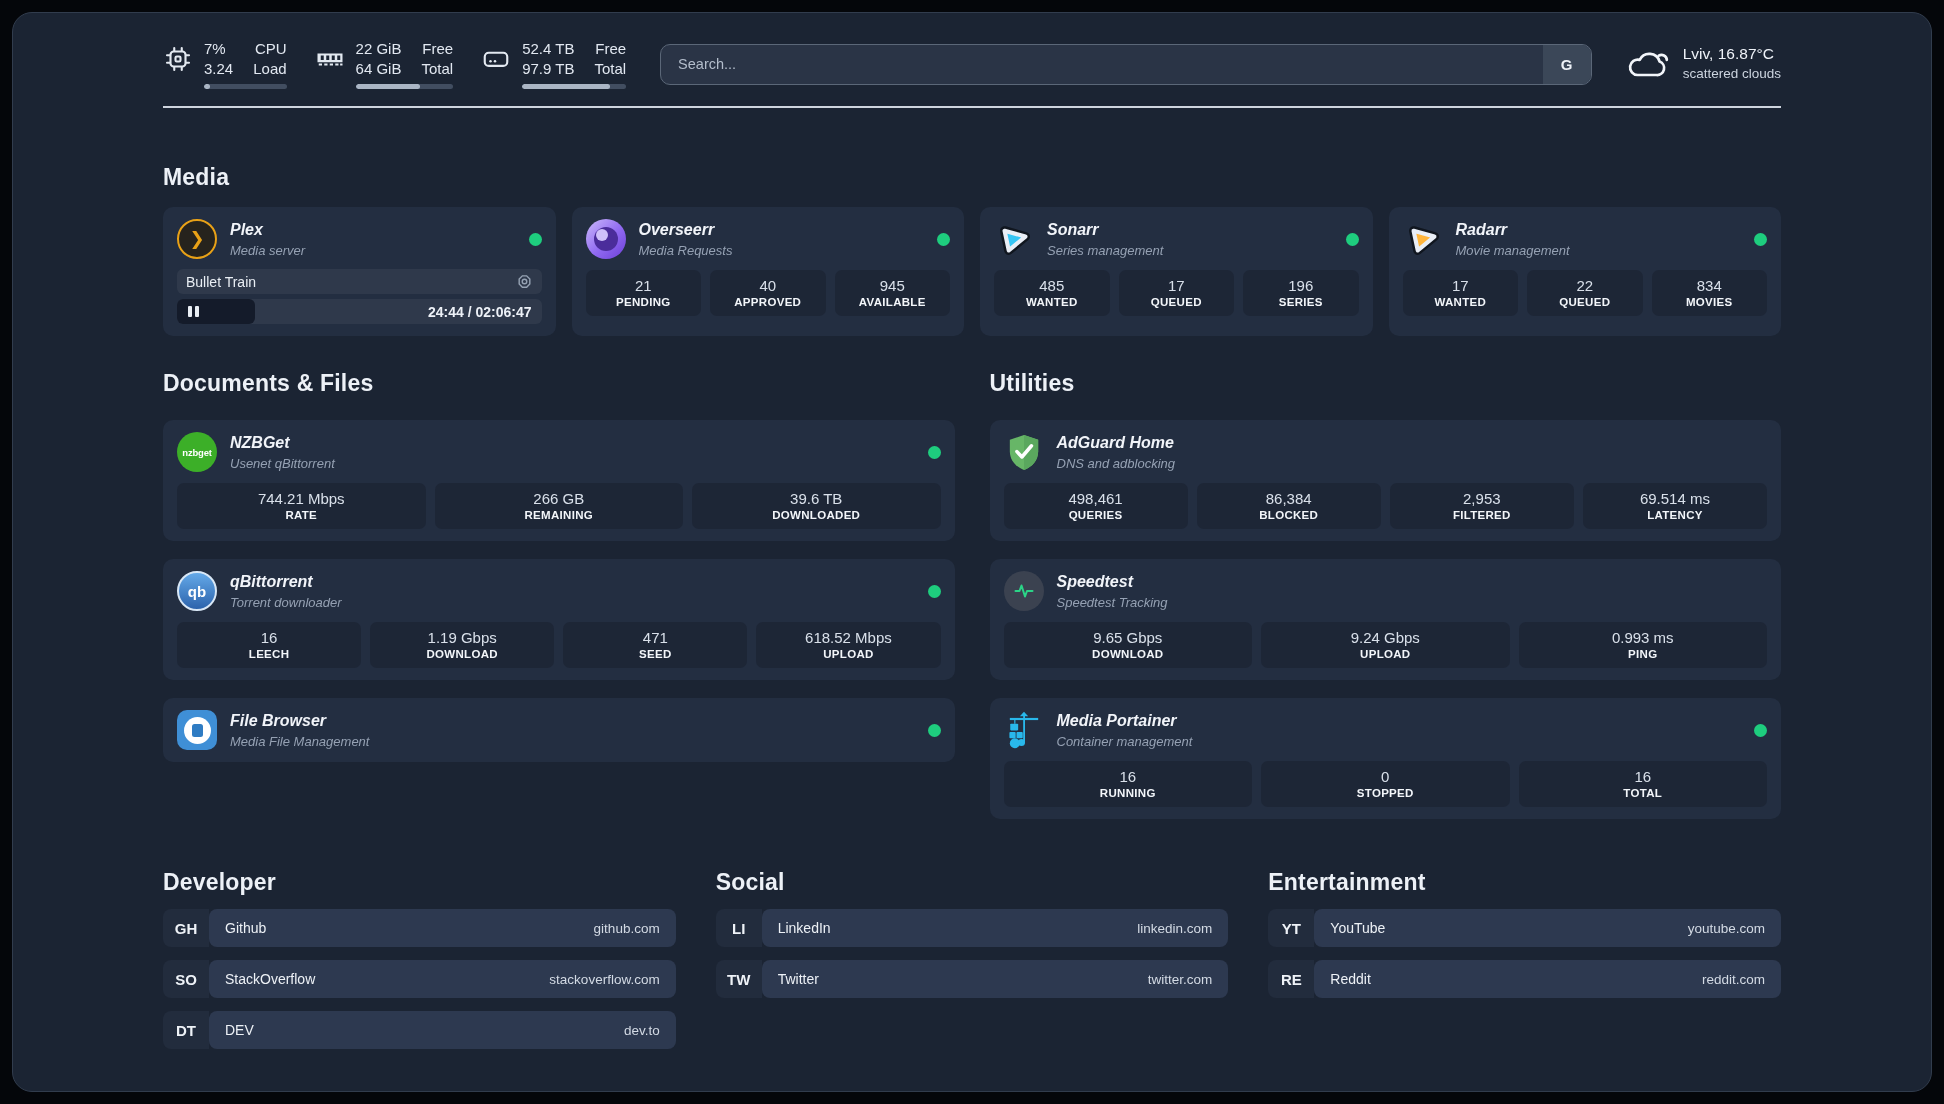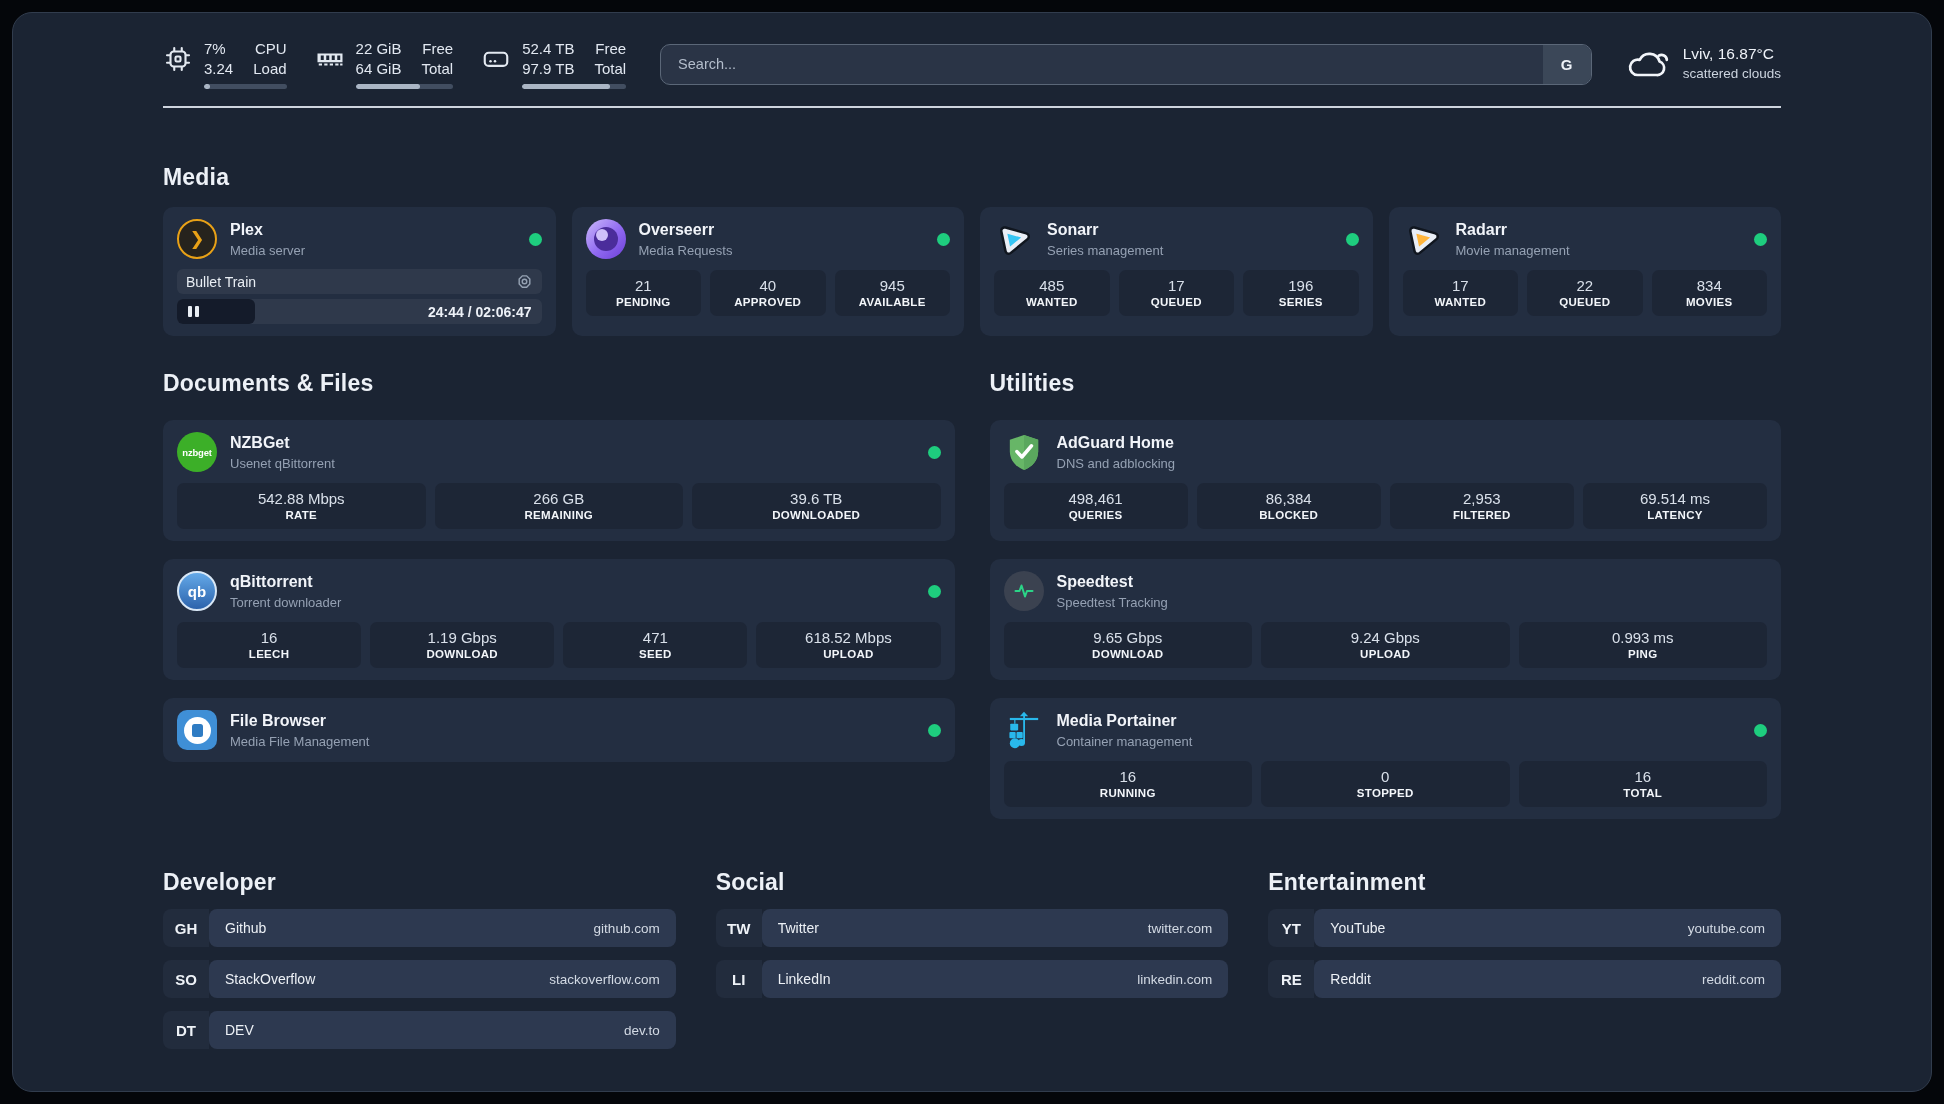--- a/index.html
+++ b/index.html
@@ -36,21 +36,21 @@
   h2 { font-size:23px; font-weight:600; color:#edf1f7; letter-spacing:.2px; }
   .sec-media { margin-top:56px; }
   .sec-media h2 { margin-bottom:16px; }
   .grid4 { display:grid; grid-template-columns:repeat(4,1fr); gap:16px; }
   .two-col { margin-top:34px; display:grid; grid-template-columns:1fr 1fr; gap:35px; align-items:start; }
   .col { display:flex; flex-direction:column; gap:18px; }
   .col h2 { margin-bottom:5px; }
 
   .card { background:#232e41; border-radius:10px; padding:12px 14px; }
   .chead { display:flex; align-items:center; gap:13px; }
-  .ctext { min-width:0; }
+  .ctext { min-width:0;font-style:italic; }
   .cname { font-size:16px; font-weight:600; color:#f1f4f9; line-height:1.2; }
   .cdesc { font-size:13px; color:#95a1b3; margin-top:3px; }
   .dot { margin-left:auto; width:13px; height:13px; border-radius:50%; background:#1ecd7e; flex:none; }
 
   .stats { display:flex; gap:9px; margin-top:11px; }
   .stat { flex:1; background:#1d2636; border-radius:7px; text-align:center; padding:7px 4px 8px; }
   .sv { font-size:15px; color:#d9e0ea; }
   .sl { font-size:11.5px; font-weight:700; color:#f3f6fa; margin-top:2px; letter-spacing:.3px; }
 
   
@@ -298,21 +298,21 @@
               <span>nzbget</span>
             </div>
           <div class="ctext">
             <div class="cname">NZBGet</div>
             <div class="cdesc">Usenet qBittorrent</div>
           </div>
           <span class="dot"></span>
         </div>
         <div class="stats">
           <div class="stat">
-              <div class="sv">542.88 Mbps</div>
+              <div class="sv">744.21 Mbps</div>
               <div class="sl">RATE</div>
             </div>
           <div class="stat">
               <div class="sv">266 GB</div>
               <div class="sl">REMAINING</div>
             </div>
           <div class="stat">
               <div class="sv">39.6 TB</div>
               <div class="sl">DOWNLOADED</div>
             </div>
@@ -488,33 +488,33 @@
         <div class="bbar">
             <span class="bname">DEV</span>
             <span class="burl">dev.to</span>
           </div>
       </div>
     </div>
 
     <div class="bgroup">
       <h2>Social</h2>
       <div class="brow">
+        <div class="babbr">LI</div>
+        <div class="bbar">
+            <span class="bname">LinkedIn</span>
+            <span class="burl">linkedin.com</span>
+          </div>
+      </div>
+      <div class="brow">
         <div class="babbr">TW</div>
         <div class="bbar">
             <span class="bname">Twitter</span>
             <span class="burl">twitter.com</span>
           </div>
       </div>
-      <div class="brow">
-        <div class="babbr">LI</div>
-        <div class="bbar">
-            <span class="bname">LinkedIn</span>
-            <span class="burl">linkedin.com</span>
-          </div>
-      </div>
     </div>
 
     <div class="bgroup">
       <h2>Entertainment</h2>
       <div class="brow">
         <div class="babbr">YT</div>
         <div class="bbar">
             <span class="bname">YouTube</span>
             <span class="burl">youtube.com</span>
           </div>

